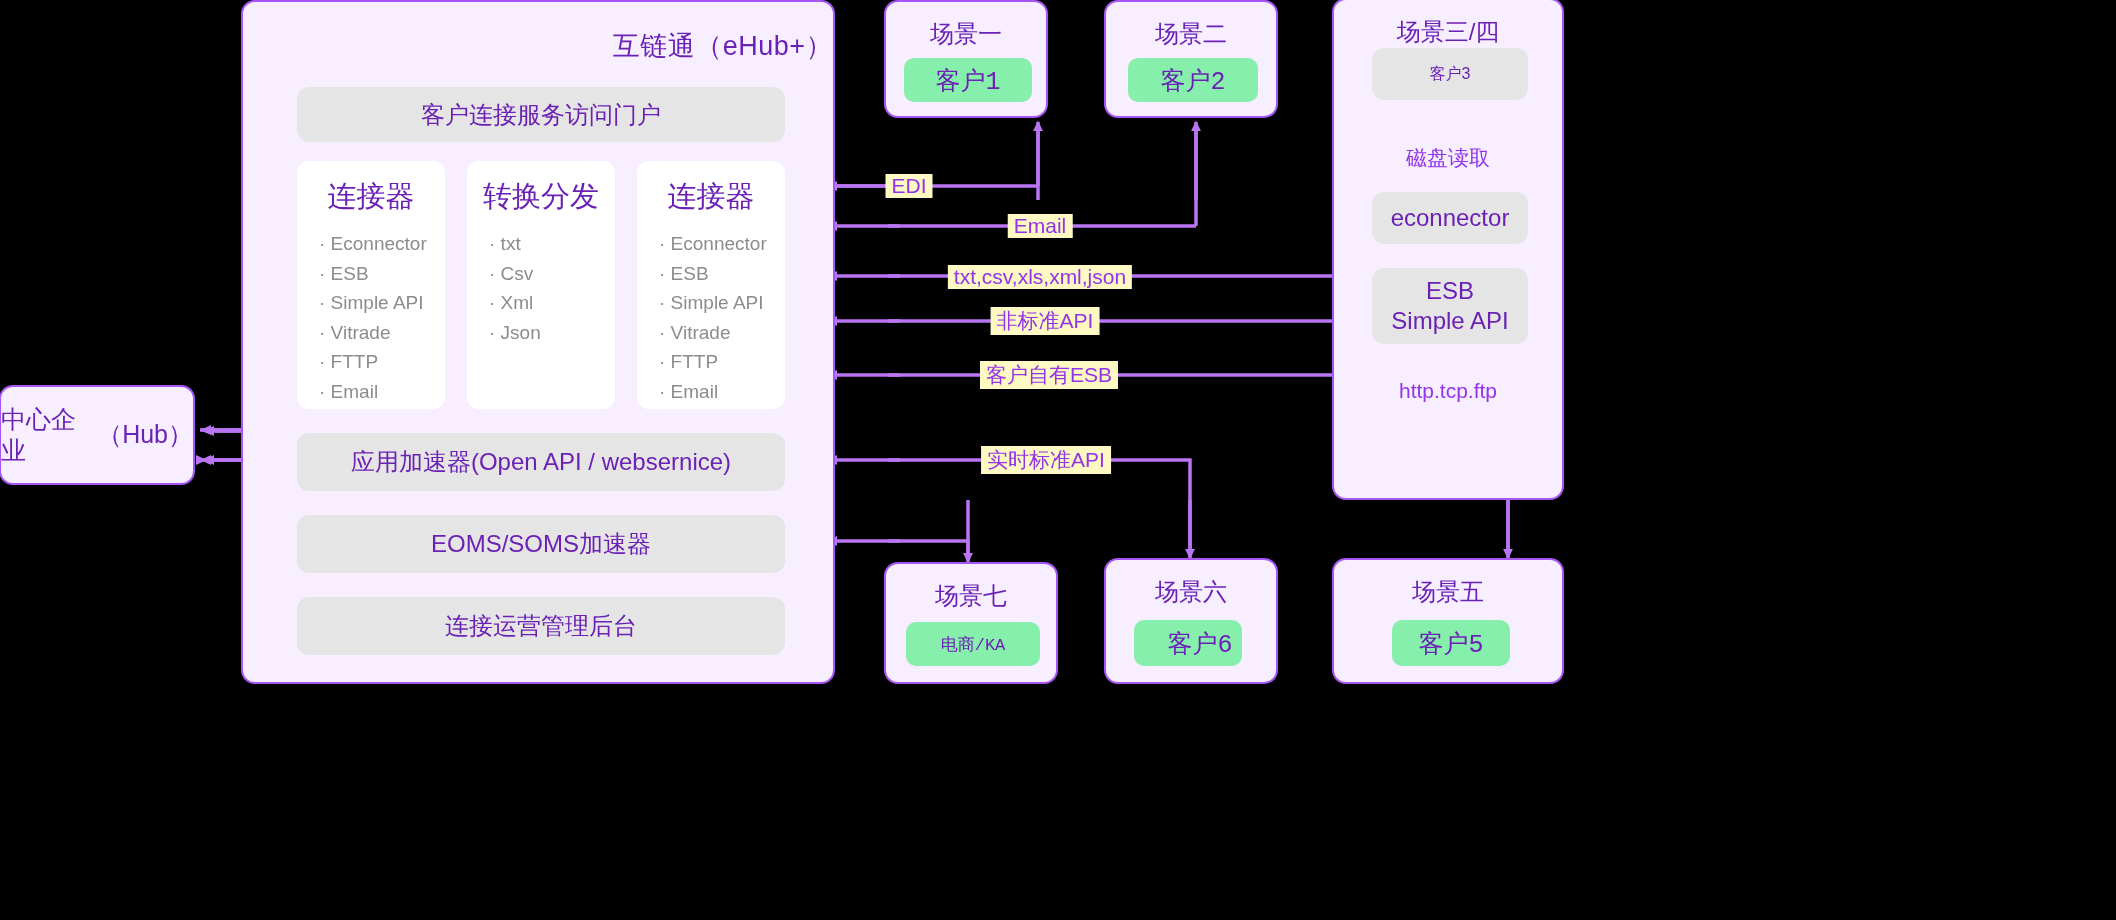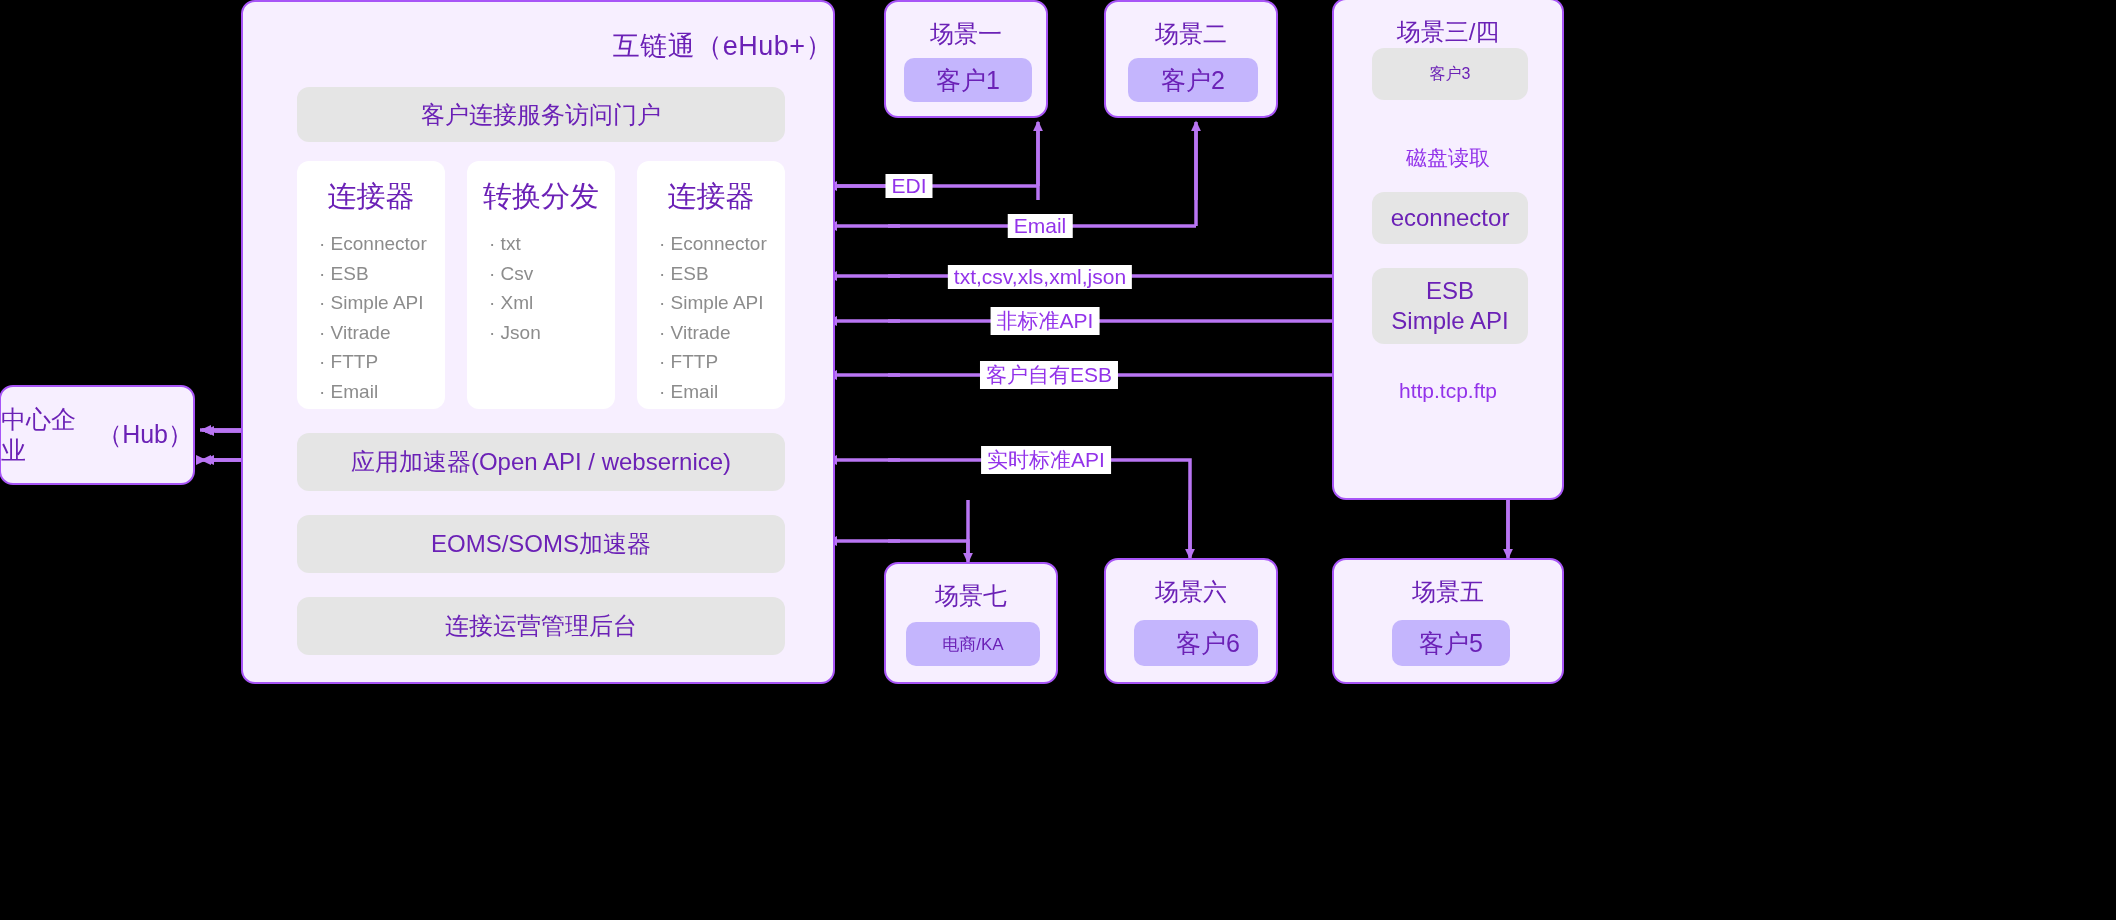--- a/index.html
+++ b/index.html
@@ -72,49 +72,49 @@
   #col-a { left: 54px;  width: 148px; }
   #col-b { left: 224px; width: 148px; }
   #col-c { left: 394px; width: 148px; }
 
   
   .scen-title {
     position: absolute; width: 100%; text-align: center;
     color: #6b21b6; font-size: 24px; top: 16px;
   }
   .scen-card {
-    position: absolute; background: #c4b5fd; border-radius: 10px;
+    position: absolute; background: #86efac; border-radius: 10px;
     display: flex; align-items: center; justify-content: center;
-    color: #6b21b6; font-size: 25px;
+    color: #6b21b6; font-size: 25px; font-family: Liberation Mono, monospace;
   }
 
   #s1 { left: 884px;  top: 0px;   width: 164px; height: 118px; }
   #s2 { left: 1104px; top: 0px;   width: 174px; height: 118px; }
   #s34{ left: 1332px; top: -2px;  width: 232px; height: 502px; }
   #s7 { left: 884px;  top: 562px; width: 174px; height: 122px; }
   #s6 { left: 1104px; top: 558px; width: 174px; height: 126px; }
   #s5 { left: 1332px; top: 558px; width: 232px; height: 126px; }
 
   #s1 .scen-card { left: 18px; top: 56px; width: 128px; height: 44px; }
   #s2 .scen-card { left: 22px; top: 56px; width: 130px; height: 44px; }
   #s7 .scen-card { left: 20px; top: 58px; width: 134px; height: 44px; font-size: 17px;}
-  #s6 .scen-card { left: 28px; top: 60px; width: 124px; height: 46px; padding-left: 24px; }
+  #s6 .scen-card { left: 28px; top: 60px; width: 108px; height: 46px; padding-left: 24px; }
   #s5 .scen-card { left: 58px; top: 60px; width: 118px; height: 46px; }
 
   #c3   { left: 38px;  top: 48px;  width: 156px; height: 52px; }
   #econ { left: 38px;  top: 192px; width: 156px; height: 52px; font-size: 24px;}
   #esb  { left: 38px;  top: 268px; width: 156px; height: 76px; font-size: 24px;
           flex-direction: column; line-height: 1.25; }
   #c4   { left: 38px;  top: 410px; width: 156px; height: 52px; }
 
   
   #wires { position: absolute; left: 0; top: 0; width: 2116px; height: 920px; }
   .elbl {
     position: absolute; color: #9333ea; font-size: 21px;
-    background: #ffffff; padding: 0 6px; white-space: nowrap;
+    background: #fef9c3; padding: 0 6px; white-space: nowrap;
     transform: translate(-50%, -50%);
   }
   .elbl.on-panel { background: #f7efff; }
 </style>
 </head>
 <body>
 
 <div id="stage">
 
   <svg id="wires" viewBox="0 0 2116 920" xmlns="http://www.w3.org/2000/svg">

